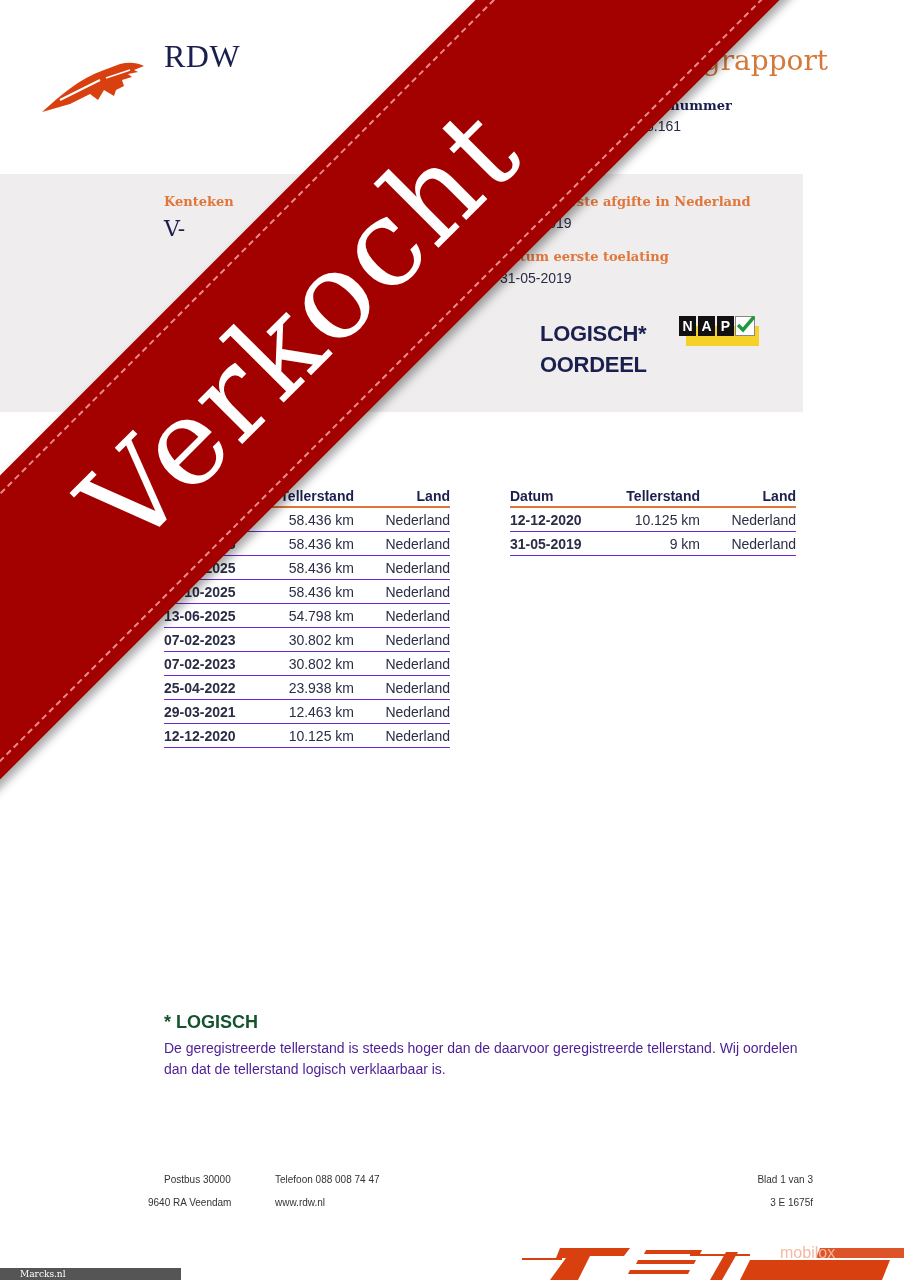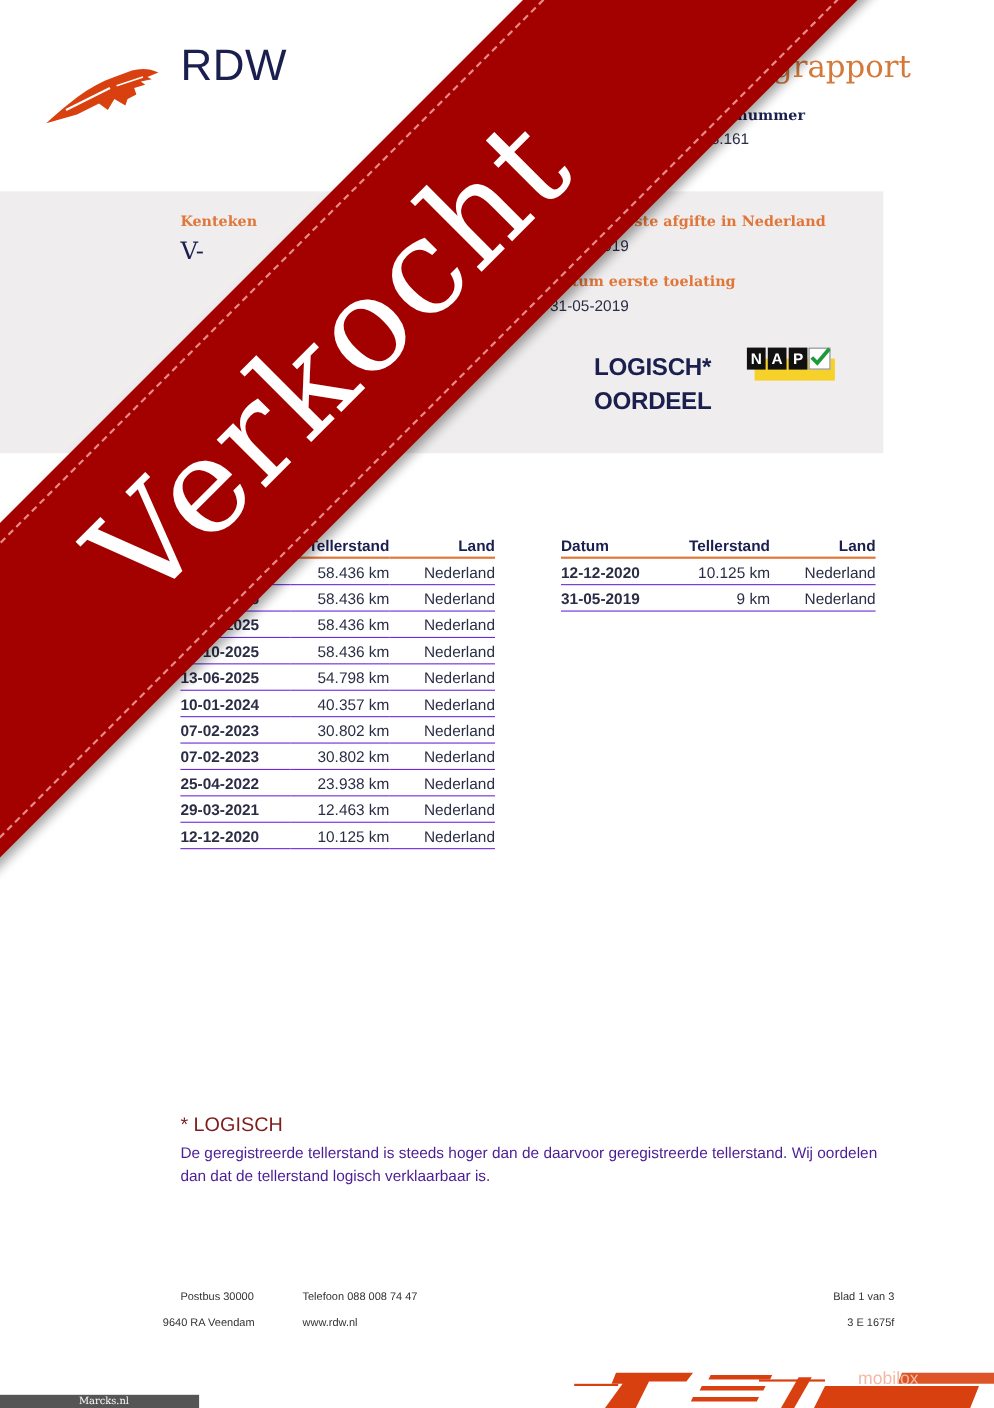--- a/index.html
+++ b/index.html
@@ -1,42 +1,42 @@
 <!DOCTYPE html>
 <html><head>
 <meta charset="utf-8">
 <style>
   html, body { margin:0; padding:0; }
   body { width:904px; height:1280px; position:relative; overflow:hidden; background:#ffffff; font-family:"Liberation Sans", sans-serif; color:#1f2240; }
   .abs { position:absolute; }
-  .logo-text { left:164px; top:38px; font-size:40px; color:#1a1f4e; letter-spacing:0.5px; font-family:Liberation Sans, sans-serif; }
+  .logo-text { left:164px; top:38px; font-size:32px; color:#1a1f4e; letter-spacing:0.5px; font-family:Liberation Serif, serif; }
   .doc-title { left:600px; top:44px; font-size:28px; color:#d4793a; font-family:"DejaVu Serif", serif; white-space:nowrap; }
   .label-navy { font-family:"DejaVu Serif", serif; font-weight:bold; font-size:13px; color:#1a1f4e; }
   .val { font-size:14px; color:#2a2d45; }
   .panel { left:0; top:174px; width:803px; height:238px; background:#efedee; }
   .olabel { font-family:"DejaVu Serif", serif; font-weight:bold; font-size:13px; color:#e0763a; white-space:nowrap; }
   .verdict { font-size:22px; font-weight:bold; color:#1a1f4e; line-height:31px; letter-spacing:-0.3px;margin-left:40px; }
   .nap { left:679px; top:316px; width:82px; height:32px; }
   .nap .box { position:absolute; top:0; width:17px; height:20px; background:#111; color:#fff; font-weight:bold; font-size:14px; text-align:center; line-height:20px; }
   .nap .yellow { position:absolute; left:7px; top:10px; width:73px; height:20px; background:#f5d12a; }
   .nap .check { position:absolute; left:56px; top:0; width:20px; height:20px; background:#fff; border:1px solid #888; box-sizing:border-box; }
   table.km { border-collapse:collapse; font-size:14px; color:#2a2d45; }
   table.km th { font-weight:bold; color:#1a1f4e; font-size:14px; padding:0 0 2px 0; border-bottom:2px solid #e0763a; height:16px; }
   table.km td { height:23px; border-bottom:1px solid #6d28d9; padding:0; }
   .l { text-align:left;font-weight:bold; } .r { text-align:right; }
   .section-title { left:164px; top:468px; }
   .foot { font-size:10px; color:#333; white-space:nowrap; }
-  .note-title { left:164px; top:1012px; font-size:18px; font-weight:normal; color:#7f1d1d; }
+  .note-title { left:164px; top:1012px; font-size:18px; font-weight:bold; color:#14532d; }
   .note-text { left:164px; top:1038px; width:660px; font-size:14px; line-height:21px; color:#4c1d95; }
   .ribbon { left:-400px; top:220px; width:1400px; height:215px; background:#a30000; transform:rotate(-45deg); transform-origin:50% 50%; box-shadow:0 6px 10px rgba(0,0,0,0.35); }
   .ribbon .stitch { position:absolute; left:0; right:0; height:0; border-top:2px dashed #e88a8a; }
   .ribbon .stitch.top { top:12px; }
   .ribbon .stitch.bot { bottom:12px; }
   .ribbon .txt { position:absolute; left:0; right:0; top:38px; text-align:center; color:#fff; font-family:"DejaVu Serif", serif; font-size:120px; line-height:140px; letter-spacing:2px; }
-  .watermark { left:0; top:1268px; width:181px; height:12px; background:#555; color:#fff; font-family:"DejaVu Serif", serif; font-size:9px; line-height:12px; padding-left:8px; box-sizing:border-box;text-align:center; }
+  .watermark { left:0; top:1268px; width:181px; height:12px; background:#555; color:#fff; font-family:"DejaVu Serif", serif; font-size:9px; line-height:12px; padding-left:20px; box-sizing:border-box; }
 </style>
 </head>
 <body>
 
 <div class="abs" style="left:40px;top:56px;width:108px;height:58px;">
   <svg width="108" height="58" viewBox="0 0 108 58">
     <path d="M2 56 C20 40, 40 22, 64 14 L80 8 C88 6, 96 6, 104 10 L94 14 L98 16 L88 18 L92 21 L82 24 L84 30 L76 34 L74 40 L64 34 L58 44 L50 38 L30 48 Z" fill="#d8410f"></path>
     <path d="M20 44 L60 24" stroke="#fff" stroke-width="2"></path>
     <path d="M66 22 L90 14" stroke="#fff" stroke-width="1.5"></path>
   </svg>
@@ -98,25 +98,20 @@
         <td class="r">Nederland</td>
       </tr>
       <tr>
         <td class="l">08-10-2025</td>
         <td class="r">58.436 km</td>
         <td class="r">Nederland</td>
       </tr>
       <tr>
         <td class="l">13-06-2025</td>
         <td class="r">54.798 km</td>
-        <td class="r">Nederland</td>
-      </tr>
-      <tr>
-        <td class="l">10-01-2024</td>
-        <td class="r">40.357 km</td>
         <td class="r">Nederland</td>
       </tr>
       <tr>
         <td class="l">07-02-2023</td>
         <td class="r">30.802 km</td>
         <td class="r">Nederland</td>
       </tr>
       <tr>
         <td class="l">07-02-2023</td>
         <td class="r">30.802 km</td>

